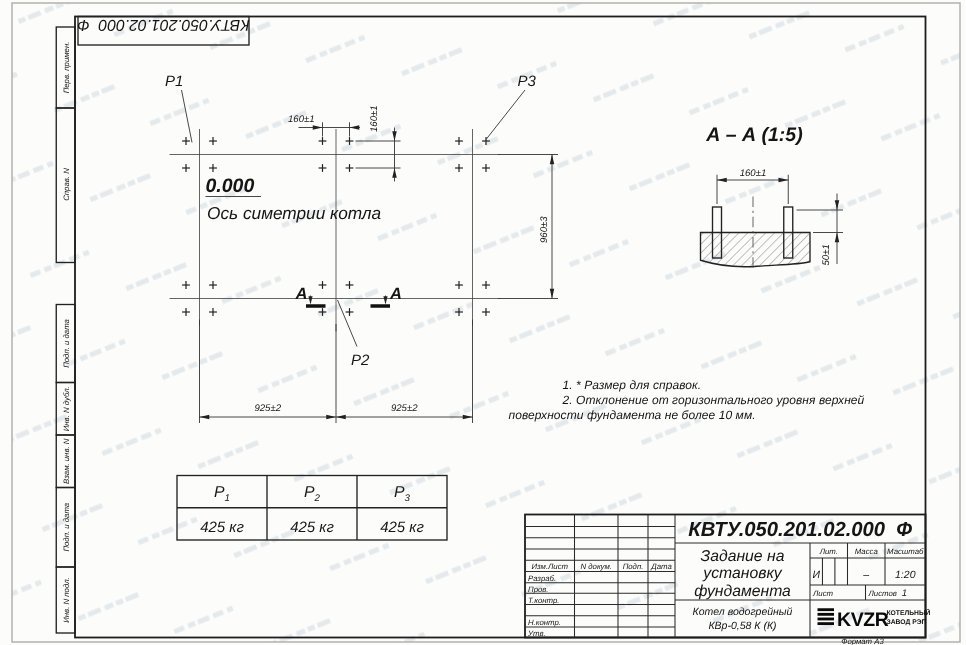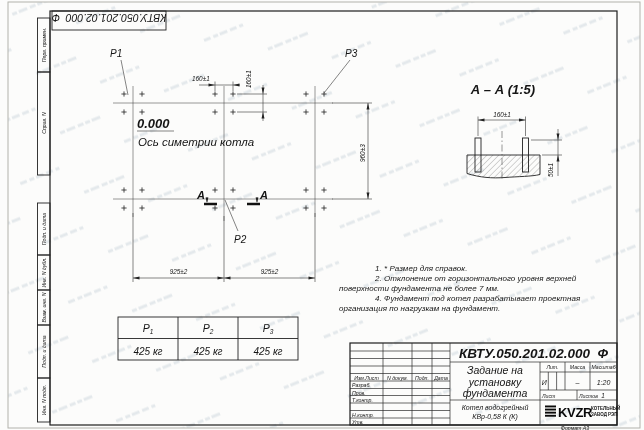--- a/index.html
+++ b/index.html
@@ -24,21 +24,21 @@
         font-size:13px;fill:#0a0a0a;letter-spacing:-.3px;}
   .co{font-family:"Liberation Sans",sans-serif;font-style:normal;font-weight:600;
       font-size:4.5px;fill:#111;}
   .thin{stroke:#333;stroke-width:.6;fill:none;}
   .cl{stroke:#444;stroke-width:.55;fill:none;}
   .med{stroke:#222;stroke-width:.9;fill:none;}
   .frame{stroke:#1d1d1d;stroke-width:1.2;fill:none;}
   .grid{stroke:#2a2a2a;stroke-width:.7;fill:none;}
   #bolt-crosses line{stroke:#222;stroke-width:.8;}
   
-  .notes{position:absolute;left:339px;top:264px;width:278px;color:#141414;}
+  .notes{position:absolute;left:339px;top:252px;width:278px;color:#141414;}
   .notes p{margin:0;text-indent:36px;font:italic 400 8px/10px "Liberation Sans",sans-serif;
            letter-spacing:.05px;}
 </style>
 </head>
 <body>
 
 <div class="sheet">
 <svg width="644" height="430" viewBox="0 0 644 430">
   <defs>
     <pattern id="hatch" width="4.2" height="4.2" patternUnits="userSpaceOnUse" patternTransform="rotate(45)">
@@ -244,16 +244,15 @@
     <text class="logo" x="558" y="417">KVZR</text>
     <text class="co" x="591" y="410">КОТЕЛЬНЫЙ</text>
     <text class="co" x="591" y="416">ЗАВОД РЭП</text>
   </g>
 
   <text class="t s5 mid" x="575" y="429.5">Формат А3</text>
 </svg>
 
 <div class="notes">
   <p>1. * Размер для справок.</p>
-  <p>2. Отклонение от горизонтального уровня верхней поверхности фундамента не более 7 мм.</p>
-  <p>4. Фундамент под котел разрабатывает проектная организация по нагрузкам на фундамент.</p>
+  <p>2. Отклонение от горизонтального уровня верхней поверхности фундамента не более 10 мм.</p>
 </div>
 </div>
 
 </body></html>

